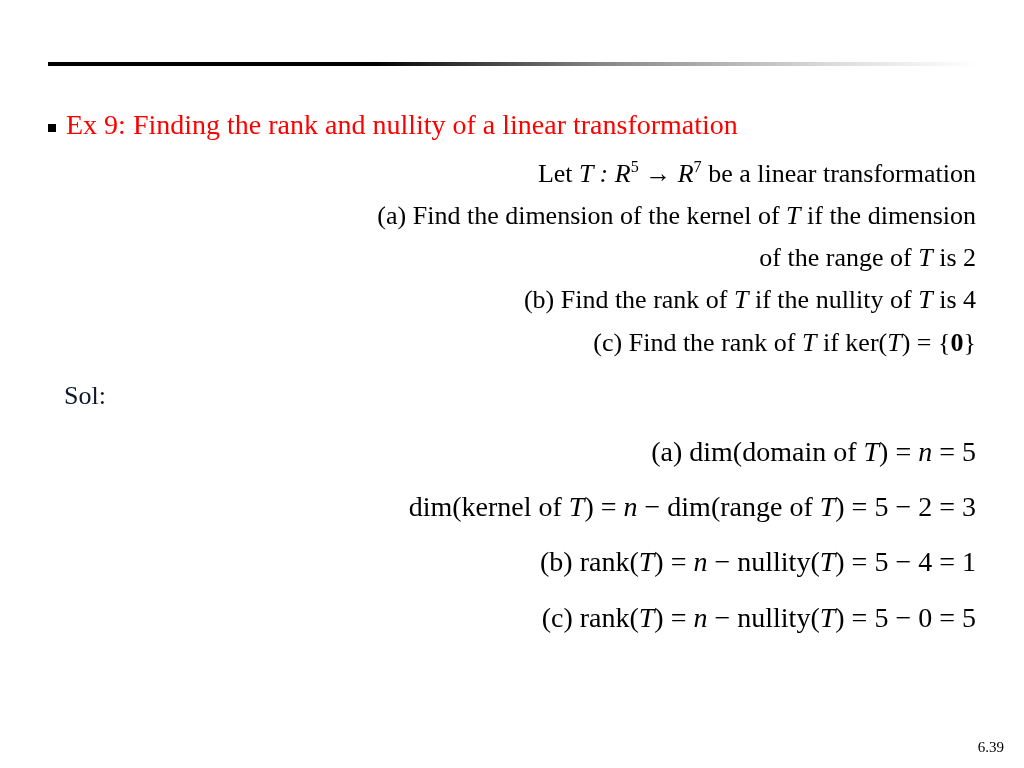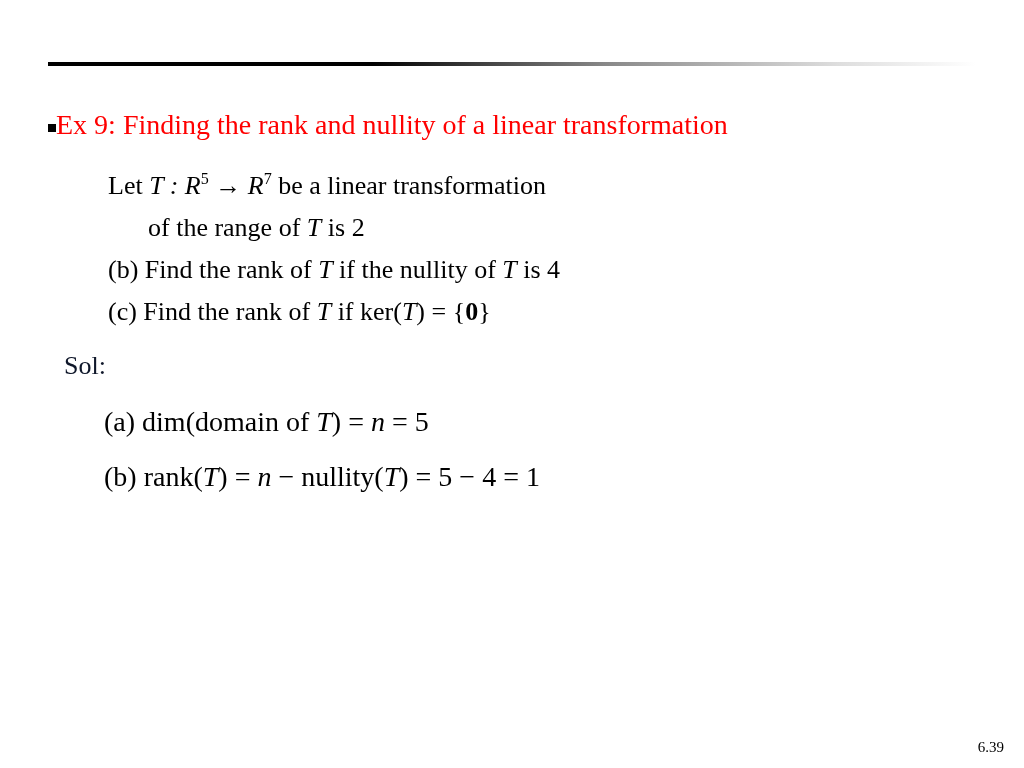--- a/index.html
+++ b/index.html
@@ -21,21 +21,22 @@
   }
   .content {
     position: absolute;
     top: 108px;
     left: 48px;
     width: 928px;
   }
   .title-row {
     display: flex;
     align-items: center;
-    margin-bottom: 24px;
+    gap: 10px;
+    margin-bottom: 12px;
   }
   .bullet {
     width: 8px;
     height: 8px;
     background: #000000;
     flex: 0 0 auto;
     margin-top: 6px;
   }
   .title {
     color: #ff0000;
@@ -47,21 +48,21 @@
     font-size: 26px;
     color: #000000;
     line-height: 1.55;
   }
   .ital { font-style: italic; }
   .sup {
     font-size: 0.62em;
     vertical-align: super;
     line-height: 0;
   }
-  .row { margin-bottom: 2px; }
+  .row { margin-bottom: 2px; text-align: right; }
   .indent2 { padding-left: 40px; font-family: Liberation Serif, serif; }
   .sol {
     color: #0f172a;
     font-size: 26px;
     margin: 18px 0 14px 16px;
   }
   .solbody {
     margin-left: 56px;
     font-size: 28px;
     line-height: 1.9;
@@ -85,39 +86,48 @@
   <div class="title-row">
     <div class="bullet"></div>
     <div class="title">Ex 9: Finding the rank and nullity of a linear transformation</div>
   </div>
 
   <div class="body">
     <div class="row">
       <span>Let </span><span class="ital">T</span><span class="ital"> : R</span><span class="sup">5</span><span> → </span><span class="ital">R</span><span class="sup">7</span><span> be a linear transformation</span>
     </div>
 
+    <div class="row">
+      <span>(a) </span><span>Find the dimension of the kernel of </span><span class="ital">T</span><span> if the dimension</span>
+    </div>
     <div class="row indent2">
       <span>of the range of </span><span class="ital">T</span><span> is 2</span>
     </div>
 
     <div class="row">
       <span>(b) </span><span>Find the rank of </span><span class="ital">T</span><span> if the nullity of </span><span class="ital">T</span><span> is 4</span>
     </div>
 
     <div class="row">
       <span>(c) </span><span>Find the rank of </span><span class="ital">T</span><span> if ker(</span><span class="ital">T</span><span>) = {</span><span class="bold0">0</span><span>}</span>
     </div>
   </div>
 
   <div class="sol">Sol:</div>
 
   <div class="solbody">
     <div class="row">
       <span>(a)  </span><span>dim(domain of </span><span class="ital">T</span><span>) = </span><span class="ital">n</span><span> = 5</span>
     </div>
+    <div class="row" style="padding-left:52px;">
+      <span>dim(kernel of </span><span class="ital">T</span><span>) = </span><span class="ital">n</span><span> − dim(range of </span><span class="ital">T</span><span>) = 5 − 2 = 3</span>
+    </div>
     <div class="row">
       <span>(b) </span><span>rank(</span><span class="ital">T</span><span>) = </span><span class="ital">n</span><span> − nullity(</span><span class="ital">T</span><span>) = 5 − 4 = 1</span>
+    </div>
+    <div class="row">
+      <span>(c) </span><span>rank(</span><span class="ital">T</span><span>) = </span><span class="ital">n</span><span> − nullity(</span><span class="ital">T</span><span>) = 5 − 0 = 5</span>
     </div>
   </div>
 
 </div>
 
 <div class="pagenum">6.39</div>
 
 </body></html>

